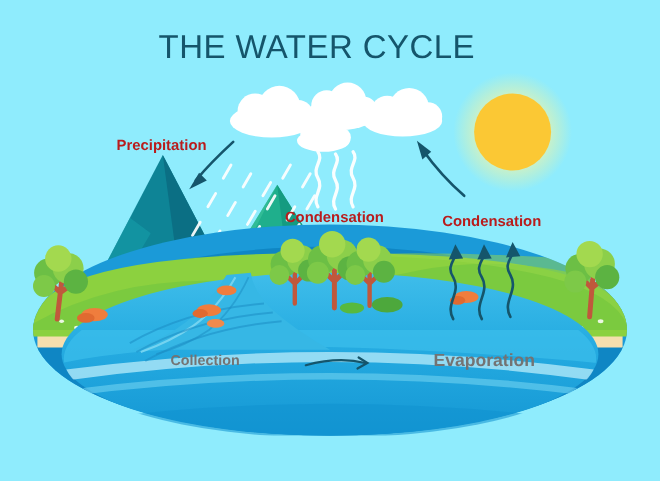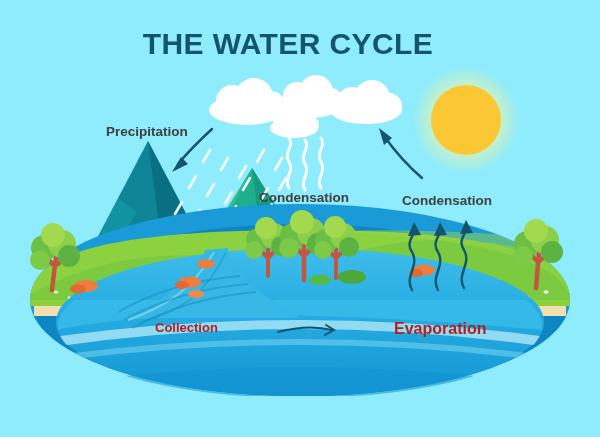--- a/index.html
+++ b/index.html
@@ -7,29 +7,29 @@
     width:600px;height:437px;overflow:hidden;
     background:#8fecfd;
     font-family:"Liberation Sans", sans-serif;
     position:relative;
   }
   .stage{position:absolute;inset:0;width:600px;height:437px;}
   .stage svg{display:block;width:600px;height:437px;}
 
   .title{
     position:absolute;left:0;top:27px;width:576px;text-align:center;
-    font-size:30px;font-weight:bold;letter-spacing:.4px;
+    font-size:30px;font-weight:normal;letter-spacing:.4px;
     color:#15556b;
   }
 
   .lbl{
     position:absolute;font-size:13.5px;font-weight:bold;
-    color:#404040;white-space:nowrap;
+    color:#b91c1c;white-space:nowrap;
   }
-  .lbl.white{color:#b91c1c;}
+  .lbl.white{color:#737373;}
 
   #lbl-precipitation{left:106px;top:124px;}
   #lbl-transpiration{left:259px;top:190px;}
   #lbl-condensation{left:390px;top:193px;margin-left:12px;}
   #lbl-collection{left:155px;top:320px;font-size:13px;}
   #lbl-evaporation{left:394px;top:320px;font-size:16px;}
 </style>
 </head>
 <body>
 

